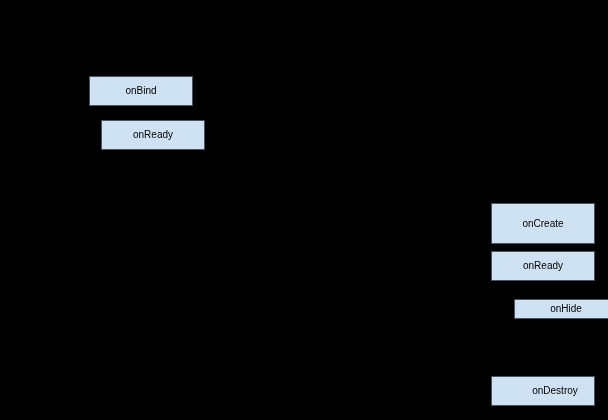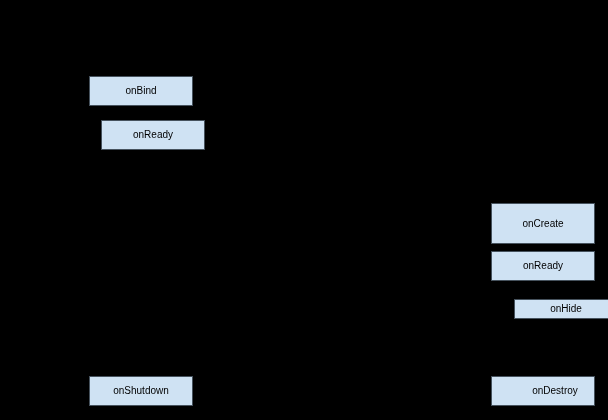--- a/index.html
+++ b/index.html
@@ -30,15 +30,14 @@
 </style>
 </head>
 <body>
 
 <div class="canvas" style="background: rgb(0, 0, 0);">
   <div class="node" style="left: 89px; top: 76px; width: 104px; height: 30px; background: rgb(207, 226, 243); border-color: rgb(70, 82, 93); color: rgb(0, 0, 0);">onBind</div>
   <div class="node" style="left: 89px; top: 120px; width: 104px; height: 30px; background: rgb(207, 226, 243); border-color: rgb(70, 82, 93); color: rgb(0, 0, 0); margin-left: 12px;">onReady</div>
   <div class="node" style="left: 491px; top: 203px; width: 104px; height: 41px; background: rgb(207, 226, 243); border-color: rgb(70, 82, 93); color: rgb(0, 0, 0);">onCreate</div>
   <div class="node" style="left: 491px; top: 251px; width: 104px; height: 30px; background: rgb(207, 226, 243); border-color: rgb(70, 82, 93); color: rgb(0, 0, 0);">onReady</div>
   <div class="node" style="left: 514px; top: 299px; width: 104px; height: 20px; background: rgb(207, 226, 243); border-color: rgb(70, 82, 93); color: rgb(0, 0, 0);">onHide</div>
-  <div class="node" style="left: 89px; top: 376px; width: 104px; height: 30px; background: rgb(207, 226, 243); border-color: rgb(70, 82, 93); color: rgb(0, 0, 0);">onShutdown</div>
   <div class="node" style="left: 491px; top: 376px; width: 104px; height: 30px; background: rgb(207, 226, 243); border-color: rgb(70, 82, 93); color: rgb(0, 0, 0); padding-left: 24px;">onDestroy</div>
 </div>
 
 </body></html>

